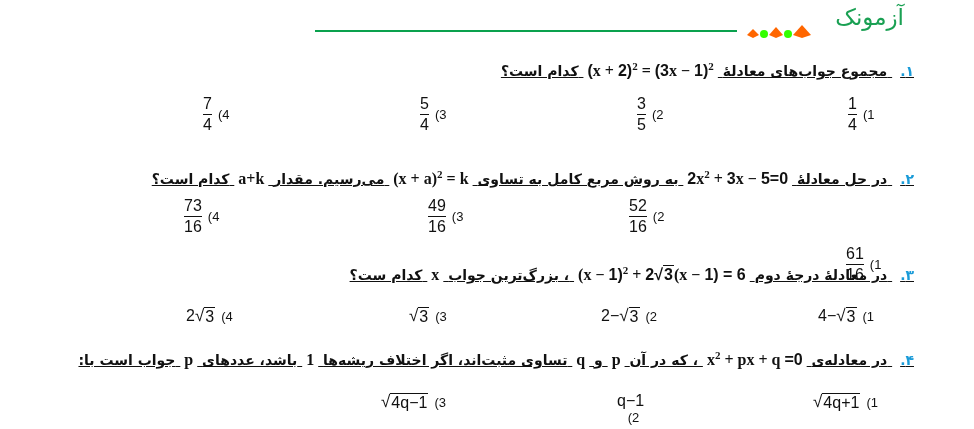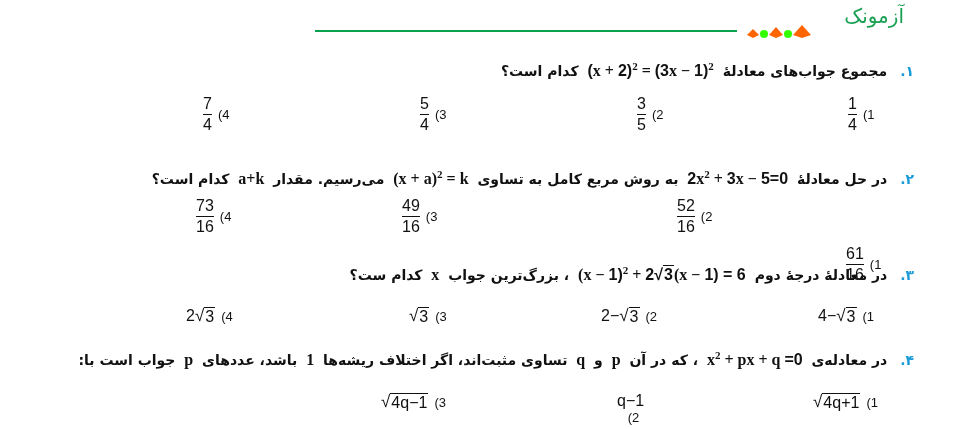--- a/index.html
+++ b/index.html
@@ -1,22 +1,22 @@
 <!DOCTYPE html>
 <html><head>
 <meta charset="utf-8">
 <style>
   html, body { margin:0; padding:0; background:#ffffff; }
   body { width:974px; height:429px; position:relative; overflow:hidden;
          font-family:"DejaVu Sans", sans-serif; color:#111; }
   .abs { position:absolute; }
-  .header-title { right:70px; top:4px; font-size:20px; color:#1aa053; direction:rtl; }
+  .header-title { right:70px; top:4px; font-size:23px; color:#1aa053; direction:rtl; }
   .rule { left:315px; top:30px; width:422px; height:2px; background:#0aa14e; }
   .deco { left:745px; top:22px; width:90px; height:16px; }
-  .q { right:60px; direction:rtl; font-size:14px; font-weight:bold; white-space:nowrap; }
+  .q { right:60px; direction:rtl; font-size:14px; font-weight:bold; white-space:nowrap;text-decoration:underline; }
   .qnum { color:#1a9bd8; font-weight:bold; margin-left:8px; }
   .math { font-family:"Liberation Serif", serif; font-weight:bold; font-size:16px; direction:ltr; unicode-bidi:isolate; display:inline-block; margin:0 4px; }
   .math .n { font-family:"Liberation Sans", sans-serif; }
   sup { font-size:11px; }
   .opt { font-family:"Liberation Sans", sans-serif; font-size:16px; display:flex; align-items:center; direction:ltr; }
   .opt .lbl { font-size:13px; margin-left:6px; }
   .frac { display:inline-flex; flex-direction:column; align-items:center; font-size:16px; line-height:18px; }
   .frac .bar { width:100%; height:1px; background:#111; margin:1px 0; }
   .sqrt { border-top:1px solid #111; padding:0 1px; }
   .rad { font-size:17px; }
@@ -84,37 +84,37 @@
   <span>کدام است؟</span>
 </div>
 <div class="abs opt" style="left:846px; top:197px;margin-top:48px;">
     <span class="frac">
       <span>61</span>
       <span class="bar"></span>
       <span>16</span>
     </span>
     <span class="lbl">(1</span>
   </div>
-<div class="abs opt" style="left:629px; top:197px;margin-left:48px;">
+<div class="abs opt" style="left:629px; top:197px;">
     <span class="frac">
       <span>52</span>
       <span class="bar"></span>
       <span>16</span>
     </span>
     <span class="lbl">(2</span>
   </div>
-<div class="abs opt" style="left:402px; top:197px;">
+<div class="abs opt" style="left:428px; top:197px;">
     <span class="frac">
       <span>49</span>
       <span class="bar"></span>
       <span>16</span>
     </span>
     <span class="lbl">(3</span>
   </div>
-<div class="abs opt" style="left:196px; top:197px;">
+<div class="abs opt" style="left:184px; top:197px;">
     <span class="frac">
       <span>73</span>
       <span class="bar"></span>
       <span>16</span>
     </span>
     <span class="lbl">(4</span>
   </div>
 
 <div class="abs q" style="top:264px;">
   <span class="qnum">۳.</span>

